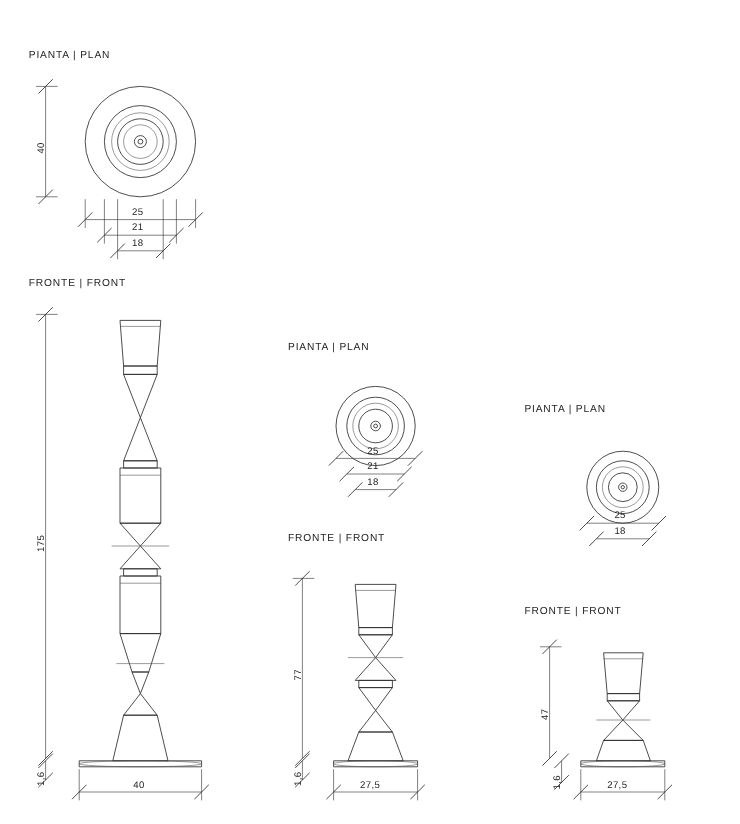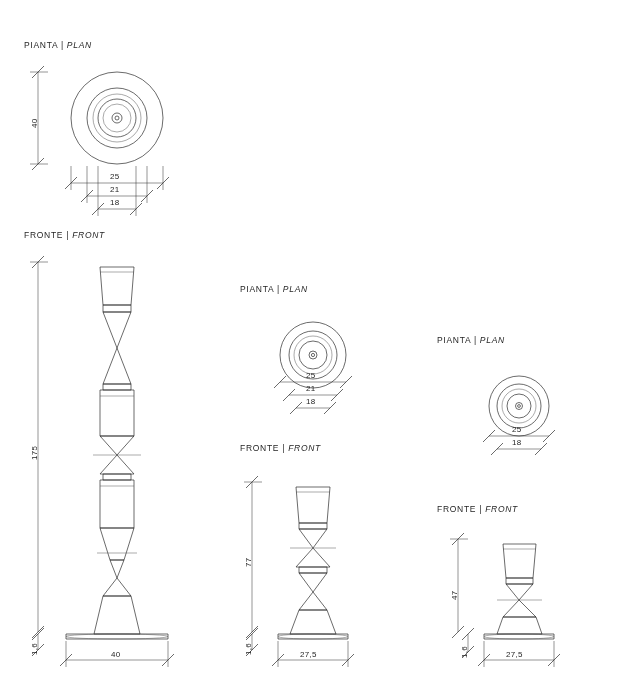--- a/index.html
+++ b/index.html
@@ -12,21 +12,21 @@
     overflow:hidden;
   }
   .stage{position:absolute;inset:0;}
   .lbl{
     position:absolute;
     font-size:8.5px;
     letter-spacing:0.7px;
     color:#1f1f1f;
     white-space:nowrap;
   }
-  .lbl .it{font-style:italic;}
+  .lbl .it{}
   .dim{
     position:absolute;
     font-size:8px;
     color:#1f1f1f;
     white-space:nowrap;
     letter-spacing:0.3px;
   }
   .dim.vert{
     transform-origin:left top;
     transform:rotate(-90deg);

